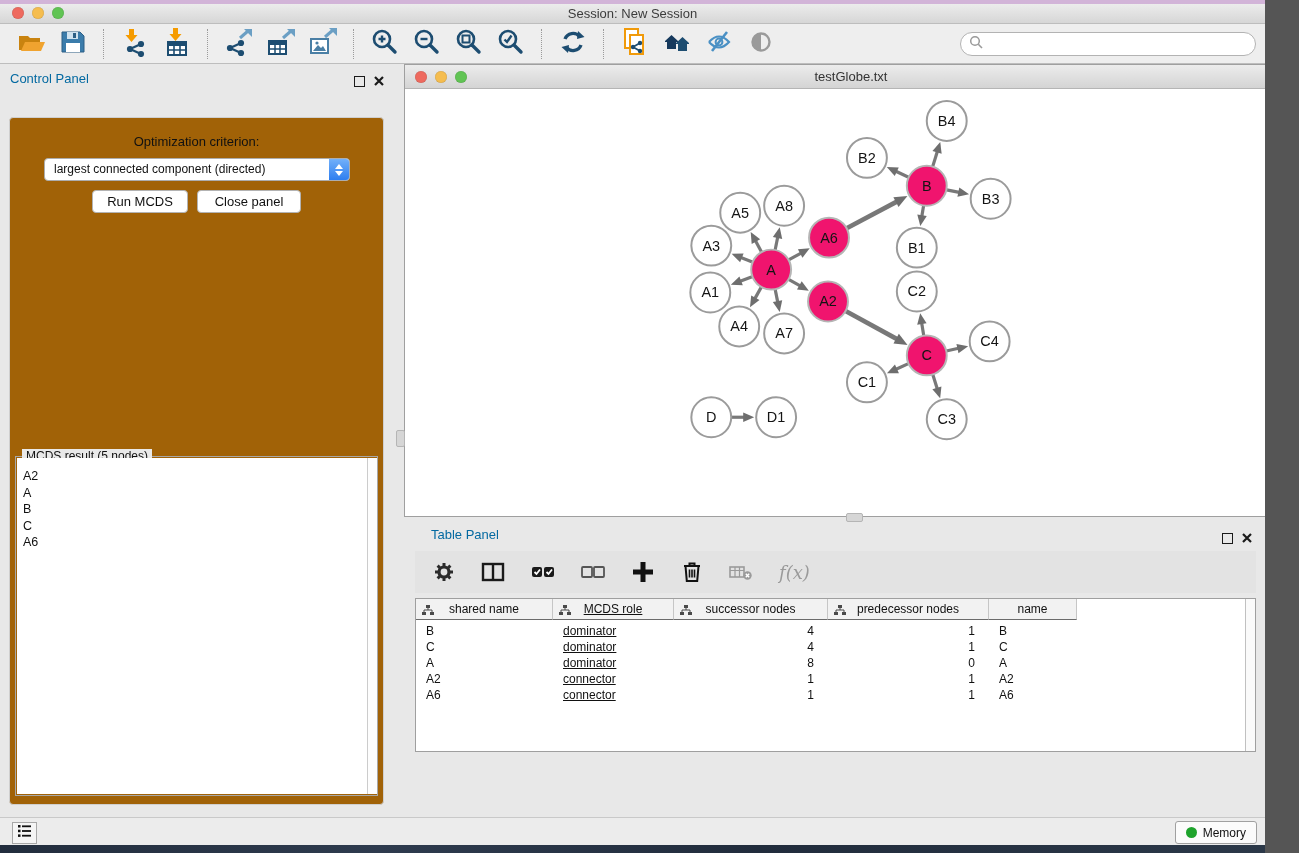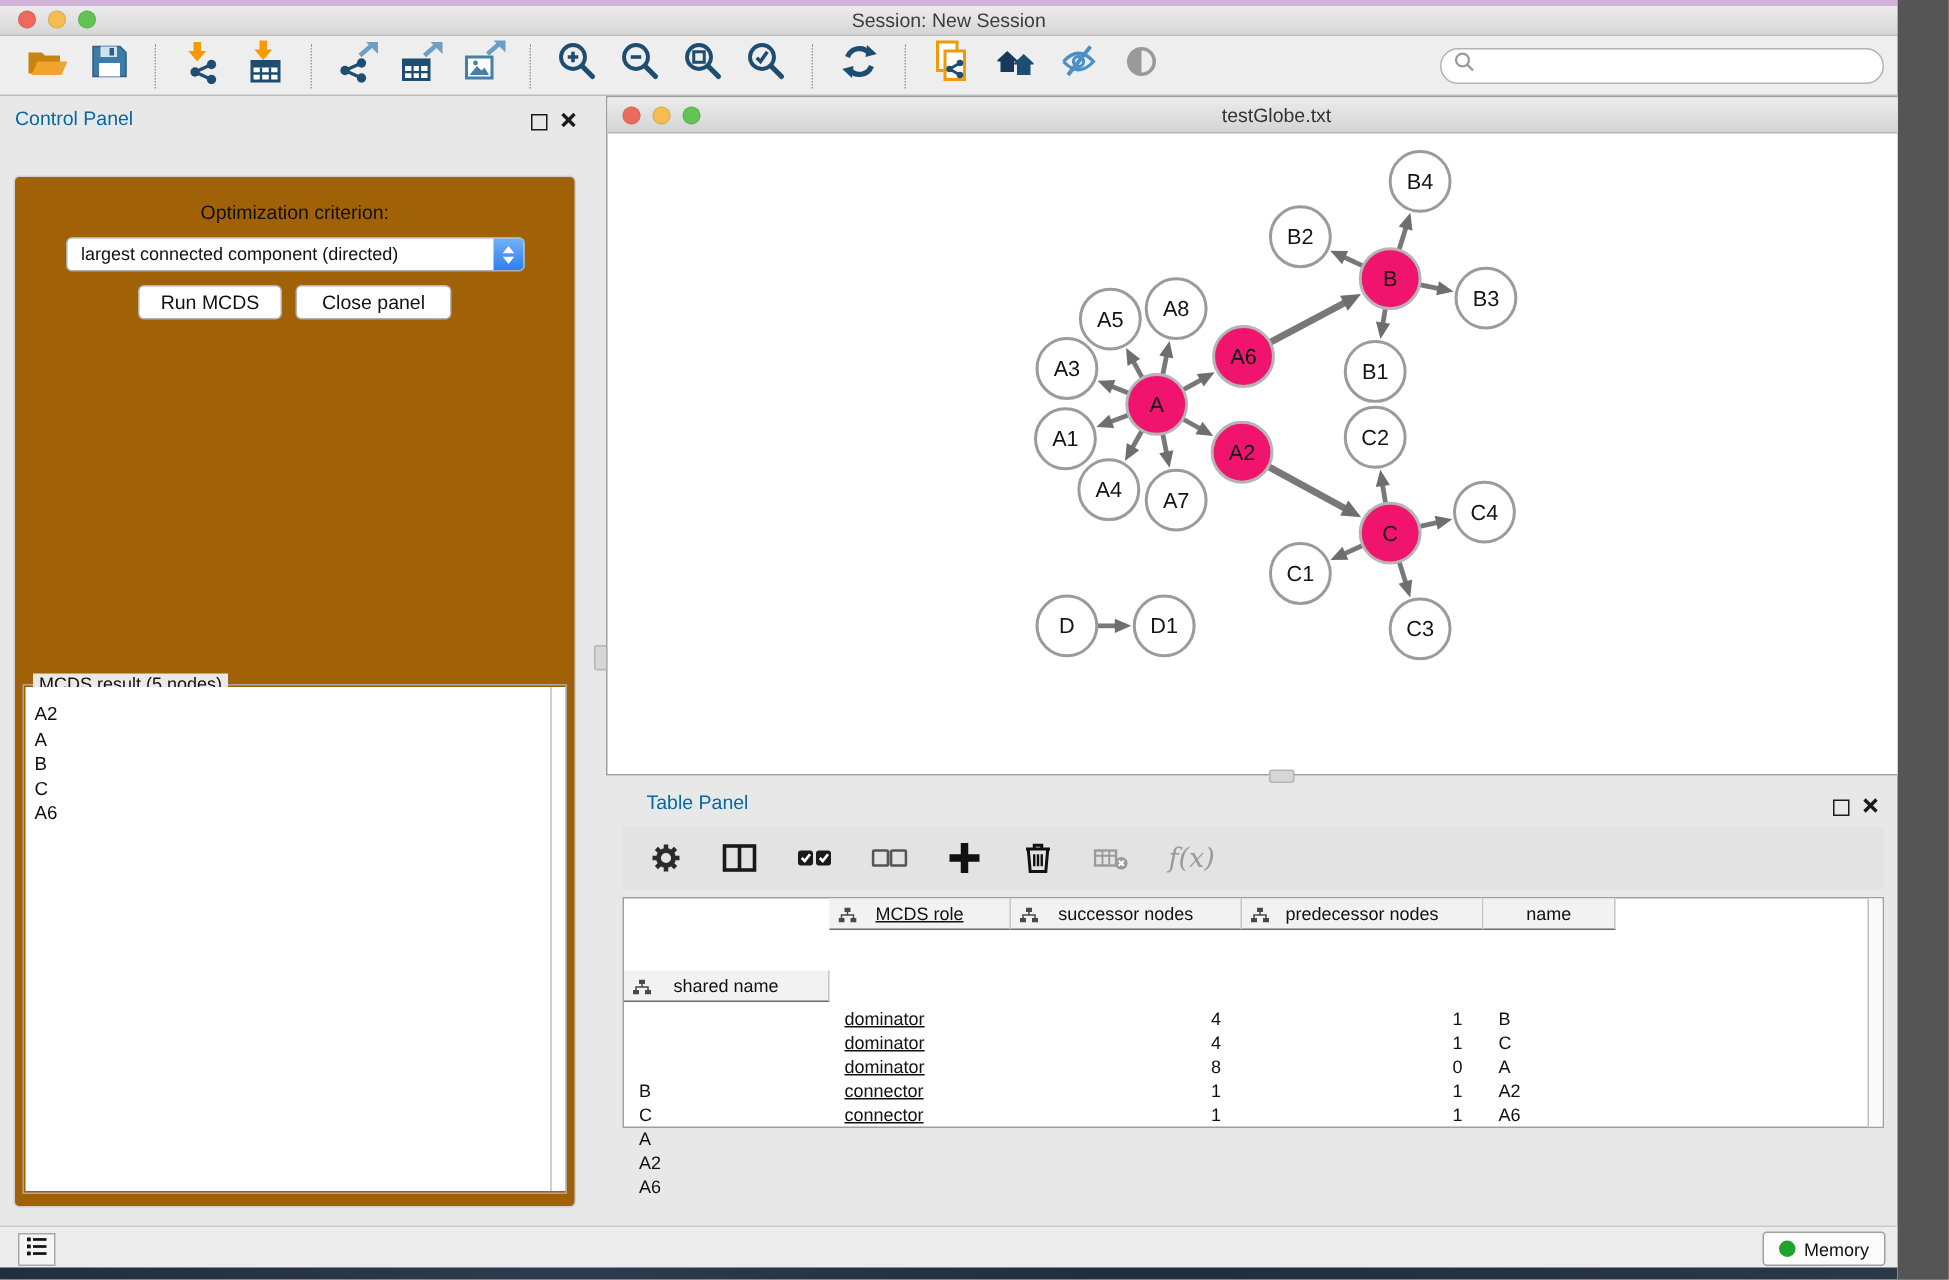--- a/index.html
+++ b/index.html
@@ -58,21 +58,21 @@
   .tp-toolbar{position:absolute;left:11px;right:9px;top:30px;height:42px;background:#e3e3e3;display:flex;align-items:center;gap:26px;padding-left:18px;box-sizing:border-box;}
   .tp-ic{display:flex;align-items:center;justify-content:center;}
   .fx{font-family:"DejaVu Serif",serif;font-style:italic;font-size:18px;color:#9a9a9a;}
   .datatable{position:absolute;left:11px;right:9px;top:77px;bottom:66px;background:#fff;border:1px solid #9f9f9f;box-sizing:border-box;}
   .thead{display:flex;}
   .th{position:relative;height:21px;background:#f2f2f2;border-right:1px solid #c6c6c6;border-bottom:1px solid #6b6b6b;box-sizing:border-box;display:flex;align-items:center;justify-content:center;font-size:12px;color:#111;}
   .th .shared-ic{position:absolute;left:6px;top:6px;}
   .tbody{padding-top:3px;}
   .tr{display:flex;height:16px;}
   .td{font-size:12px;line-height:16px;color:#111;box-sizing:border-box;padding-left:10px;white-space:nowrap;}
-  .th:nth-child(1),.td:nth-child(1){width:137px;margin-top:48px;}
+  .th:nth-child(1),.td:nth-child(1){width:137px;}
   .th:nth-child(2),.td:nth-child(2){width:121px;text-decoration:underline;}
   .th:nth-child(3),.td:nth-child(3){width:154px;}
   .th:nth-child(4),.td:nth-child(4){width:161px;}
   .th:nth-child(5),.td:nth-child(5){width:88px;}
   .td:nth-child(3),.td:nth-child(4){text-align:right;padding-left:0;padding-right:14px;}
   .table-scroll{position:absolute;right:0;top:0;bottom:0;width:9px;background:#fafafa;border-left:1px solid #c0c0c0;}
   .tp-tabs{position:absolute;left:0;right:0;bottom:7px;display:flex;justify-content:center;}
   .tp-tabs .seg{font-size:12.5px;height:23px;line-height:22px;}
   
   .status-bar{position:absolute;left:0;right:0;bottom:8px;height:27px;background:#ececec;border-top:1px solid #c9c9c9;}

